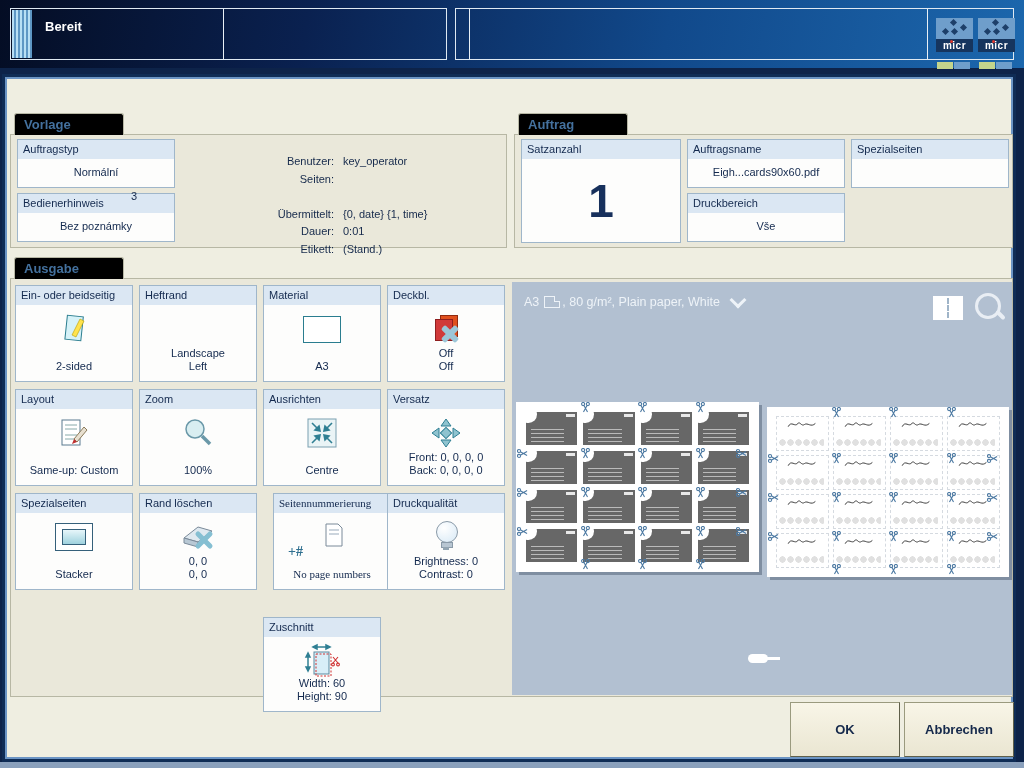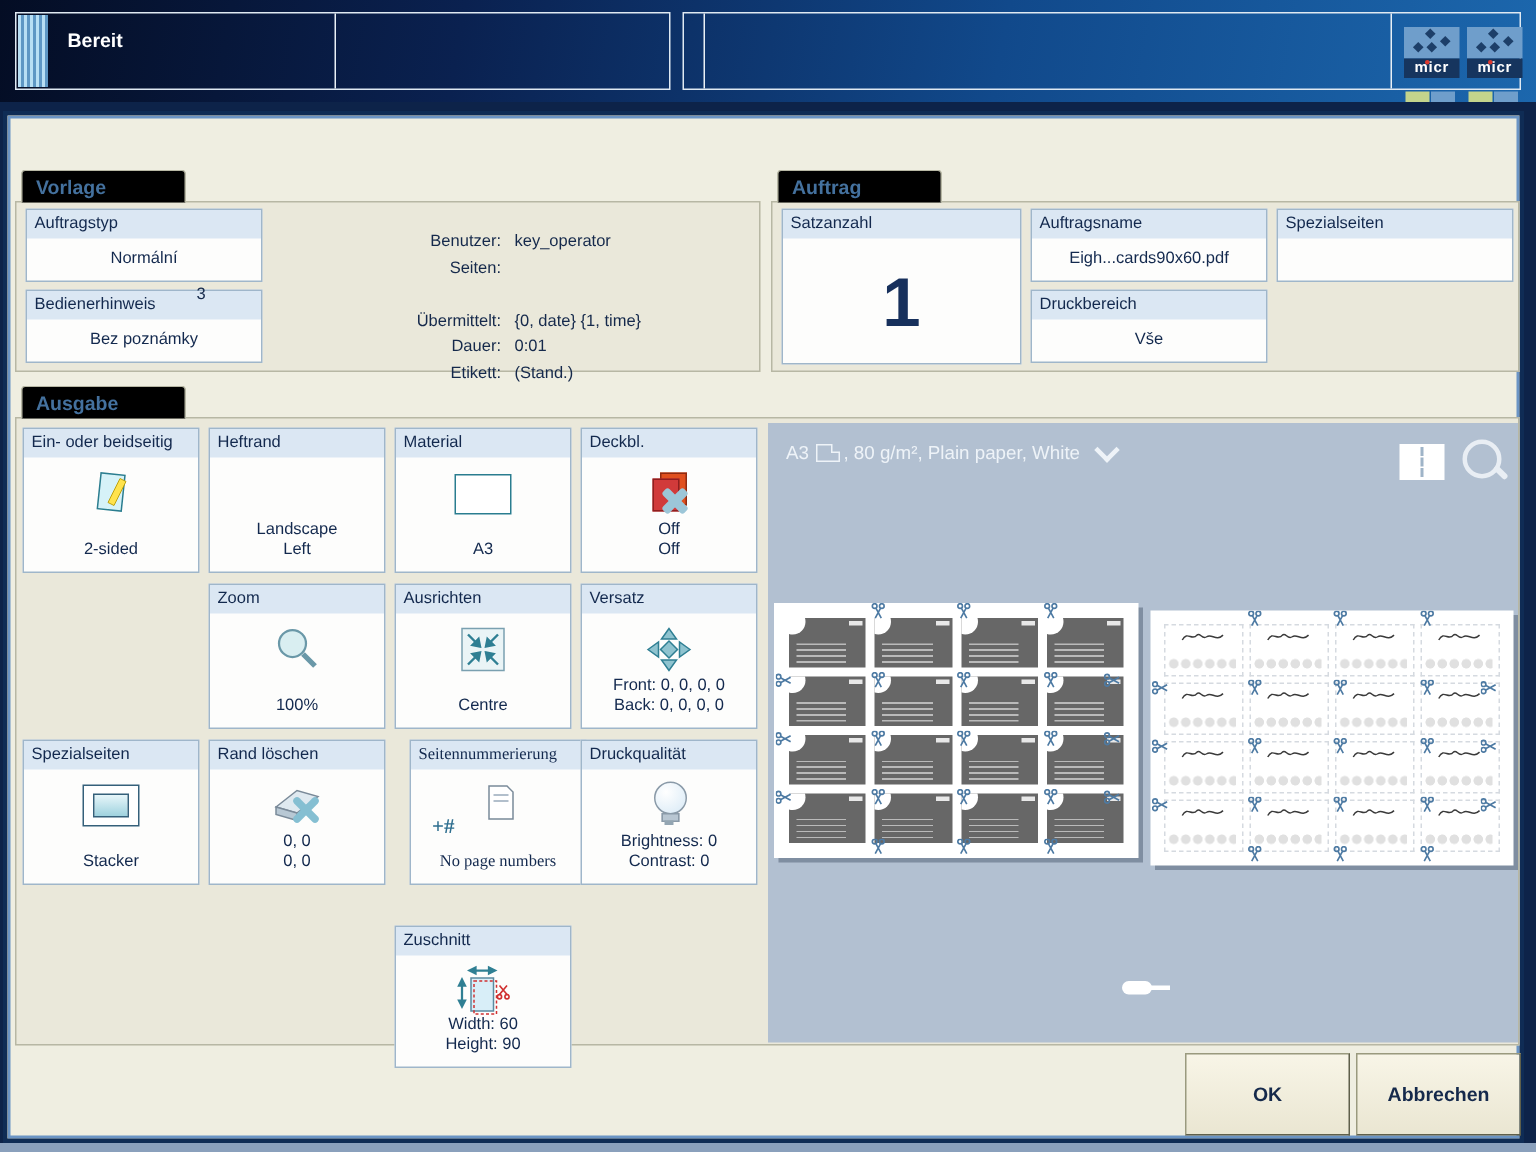--- a/index.html
+++ b/index.html
@@ -253,20 +253,35 @@
               <i class="p1"></i>
               <i class="p2"></i>
               <i class="xbar a"></i>
               <i class="xbar b"></i>
             </span>
         </div>
         <div class="tile-v">Off
 Off</div>
       </div>
 
+      <div class="tile out-tile" style="left:4px;top:110px;">
+        <div class="tile-h">Layout</div>
+        <div class="tile-icon">
+          <svg width="30" height="30">
+              <rect x="3" y="2" width="18" height="25" fill="#fff" stroke="#5a7b8f"></rect>
+              <line x1="6" y1="7" x2="18" y2="7" stroke="#8aa"></line>
+              <line x1="6" y1="11" x2="18" y2="11" stroke="#8aa"></line>
+              <line x1="6" y1="17" x2="18" y2="17" stroke="#8aa"></line>
+              <line x1="6" y1="21" x2="18" y2="21" stroke="#8aa"></line>
+              <polygon points="15,21 25,9 28,12 18,24" fill="#e8e0d0" stroke="#8a7a5a"></polygon>
+              <polygon points="15,21 18,24 13,26" fill="#c03030"></polygon>
+            </svg>
+        </div>
+        <div class="tile-v">Same-up: Custom</div>
+      </div>
       <div class="tile out-tile" style="left:128px;top:110px;">
         <div class="tile-h">Zoom</div>
         <div class="tile-icon">
           <svg width="32" height="32">
               <circle cx="13" cy="12" r="9" fill="#d9eef1" stroke="#6a98a8" stroke-width="1.5"></circle>
               <line x1="20" y1="19" x2="28" y2="27" stroke="#6a98a8" stroke-width="3.5"></line>
             </svg>
         </div>
         <div class="tile-v">100%</div>
       </div>

